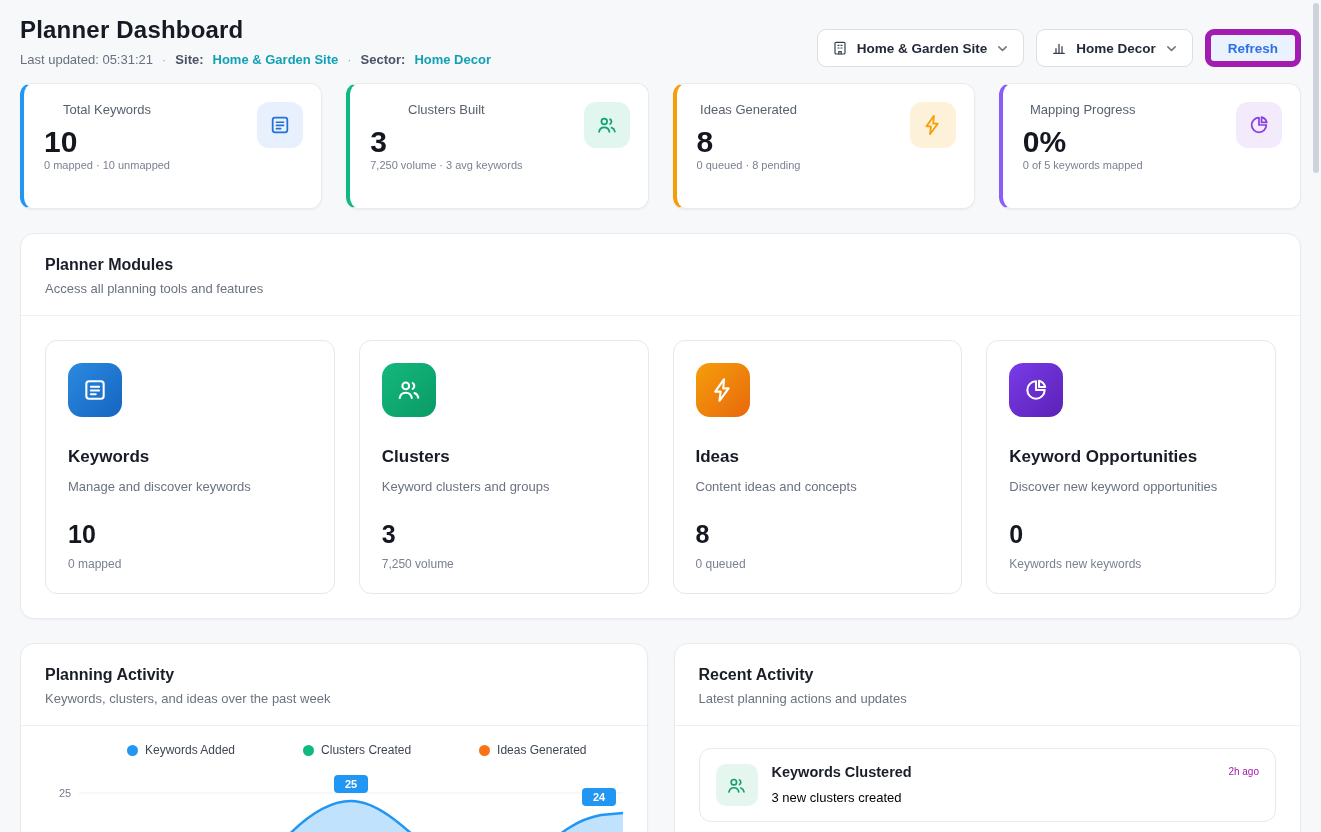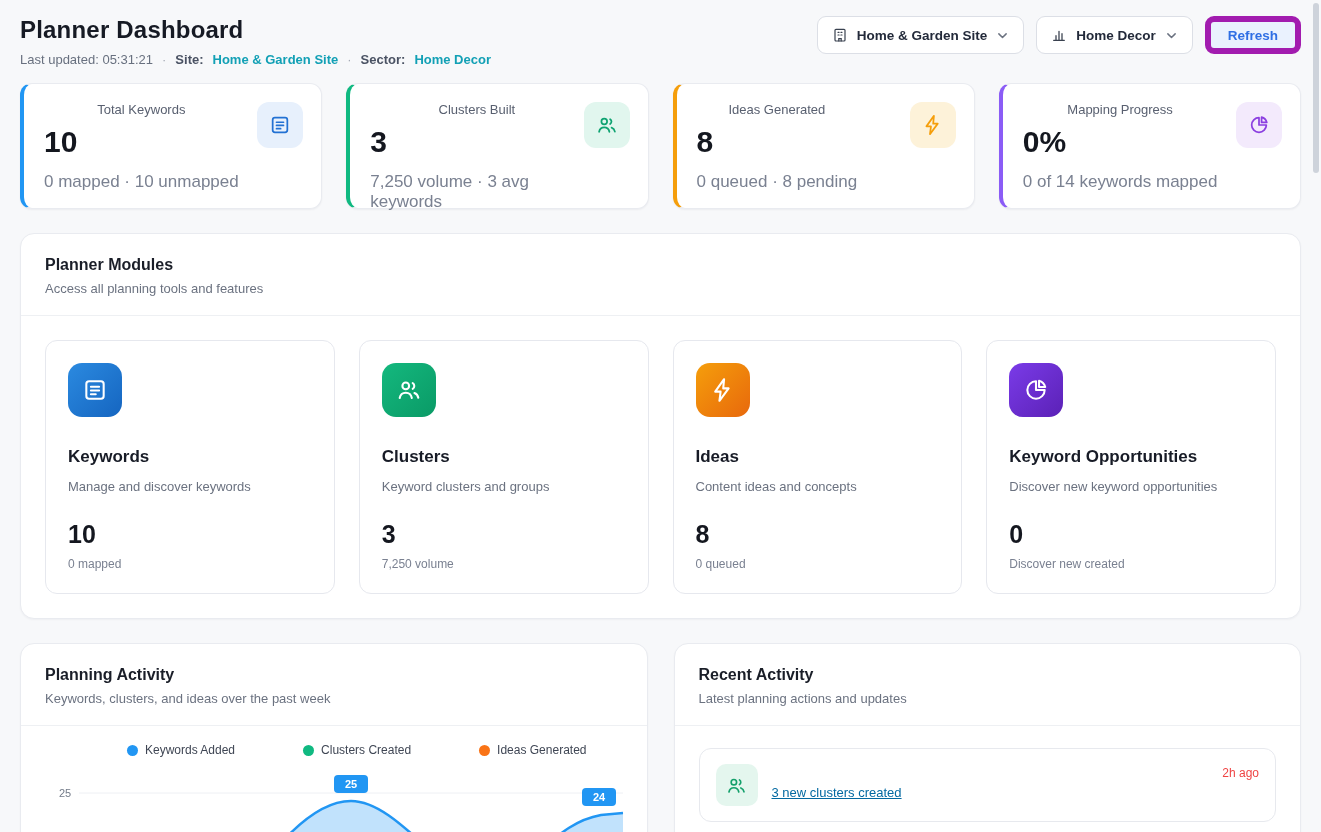--- a/index.html
+++ b/index.html
@@ -2,21 +2,21 @@
 <html><head>
 <meta charset="utf-8">
 <style>
   * { box-sizing: border-box; margin: 0; padding: 0; }
   html, body { overflow: hidden; }
   body { font-family: "Liberation Sans", sans-serif; background: #f7f8fa; }
   .viewport { position: relative; width: 1321px; height: 832px; overflow: hidden; background: #f7f8fa; }
   .page { padding: 16px 20px 0; }
 
   
-  .topbar { display: flex; justify-content: space-between; align-items: flex-start; }
+  .topbar { display: flex; justify-content: space-between; align-items: flex-end; }
   .page-title { font-size: 24px; font-weight: 700; letter-spacing: .2px; color: #161a24; margin-bottom: 8px; }
   .meta { display: flex; align-items: center; gap: 9px; font-size: 13px; color: #68707f; }
   .meta .sep { color: #a5abb6; }
   .meta .mlabel { font-weight: 700; color: #4a5263; }
   .meta .mlink { color: #12a0b5; font-weight: 600; text-decoration: none; cursor: pointer; }
   .topbar-right { display: flex; gap: 12px; align-items: center; }
   .selector { display: inline-flex; align-items: center; gap: 9px; height: 38px; padding: 0 14px;
               background: #fff; border: 1px solid #dcdfe6; border-radius: 9px;
               font-family: "Liberation Sans", sans-serif; font-size: 13.5px; font-weight: 700; color: #232a3a; cursor: pointer; }
   .selector .bicon { width: 16px; height: 16px; color: #39414f; }
@@ -29,21 +29,21 @@
   .stats-row { margin-top: 16px; display: grid; grid-template-columns: repeat(4, 1fr); gap: 24px; }
   .stat-card { position: relative; background: #fff; border: 1px solid #e9ebf0; border-left-width: 4px;
                border-radius: 12px; padding: 18px 18px 16px 20px; height: 126px;
                display: flex; justify-content: space-between; box-shadow: 0 1px 2px rgba(16,24,40,.05); }
   .accent-blue   { border-left-color: #2196f3; }
   .accent-green  { border-left-color: #10b981; }
   .accent-amber  { border-left-color: #f59e0b; }
   .accent-purple { border-left-color: #8b5cf6; }
   .stat-label { font-size: 13px; color: #596070; text-align: center; }
   .stat-value { font-size: 30px; font-weight: 700; color: #14171f; margin-top: 8px; }
-  .stat-sub   { font-size: 17px; color: #7a8191; margin-top: 13px; }
+  .stat-sub   { font-size: 11px; color: #7a8191; }
   .stat-icon { width: 46px; height: 46px; border-radius: 12px; display: flex; align-items: center; justify-content: center; flex: none; }
   .stat-icon svg { width: 22px; height: 22px; }
   .tint-blue   { background: #e7f0fc; color: #2271d3; }
   .tint-green  { background: #e1f6ee; color: #0ea371; }
   .tint-amber  { background: #fdf2d9; color: #f59e0b; }
   .tint-purple { background: #f3eafc; color: #8b3fe0; }
 
   
   .panel { margin-top: 24px; background: #fff; border: 1px solid #e9ebf0; border-radius: 14px;
            box-shadow: 0 1px 2px rgba(16,24,40,.04); overflow: hidden; }
@@ -81,22 +81,22 @@
 
   
   .activity-list { padding: 22px 24px; }
   .activity-item { display: flex; gap: 14px; border: 1px solid #e7e9ee; border-radius: 12px;
                    padding: 15px 16px; align-items: flex-start; background: #fff; }
   .activity-icon { width: 42px; height: 42px; border-radius: 10px; background: #e4f6ee; color: #14a06b;
                    display: flex; align-items: center; justify-content: center; flex: none; }
   .activity-icon svg { width: 21px; height: 21px; }
   .activity-body { flex: 1; }
   .activity-title { font-size: 14.5px; font-weight: 700; color: #191d27; }
-  .activity-desc { font-size: 13px; color: #0369a1; margin-top: 21px; text-decoration: underline; }
-  .activity-time { font-size: 12px; color: #ef4444; padding-top: 2px; }
+  .activity-desc { font-size: 13px; color: #000000; margin-top: 10px; }
+  .activity-time { font-size: 10px; color: #a21caf; padding-top: 2px; }
 
   
   .scrollbar { position: absolute; right: 0; top: 0; width: 10px; height: 832px; }
   .scroll-thumb { position: absolute; right: 2px; top: 3px; width: 6px; height: 170px; border-radius: 3px; background: #ced3db; }
 </style>
 </head>
 <body>
 
 <div class="viewport">
   <div class="page">
@@ -188,21 +188,21 @@
           <svg viewBox="0 0 24 24" fill="none" stroke="currentColor" stroke-width="1.9" stroke-linejoin="round">
               <path d="M13 2L4.8 13.5h5L8.7 22l8.5-11.5h-5L13 2z"></path>
             </svg>
         </div>
       </div>
 
       <div class="stat-card accent-purple">
         <div>
           <div class="stat-label">Mapping Progress</div>
           <div class="stat-value">0%</div>
-          <div class="stat-sub">0 of 14 keywords mapped</div>
+          <div class="stat-sub">0 of 5 keywords mapped</div>
         </div>
         <div class="stat-icon tint-purple">
           <svg viewBox="0 0 24 24" fill="none" stroke="currentColor" stroke-width="1.9" stroke-linejoin="round">
               <path d="M12 4a8 8 0 1 0 8 8h-8z"></path>
               <path d="M14.8 3.5a8 8 0 0 1 5.7 5.7h-5.7z"></path>
             </svg>
         </div>
       </div>
 
     </div>
@@ -257,21 +257,21 @@
         <div class="module-card">
           <div class="module-icon grad-purple">
             <svg viewBox="0 0 24 24" fill="none" stroke="currentColor" stroke-width="1.9" stroke-linejoin="round">
                 <path d="M12 4a8 8 0 1 0 8 8h-8z"></path>
                 <path d="M14.8 3.5a8 8 0 0 1 5.7 5.7h-5.7z"></path>
               </svg>
           </div>
           <div class="module-title">Keyword Opportunities</div>
           <div class="module-desc">Discover new keyword opportunities</div>
           <div class="module-value">0</div>
-          <div class="module-sub">Discover new created</div>
+          <div class="module-sub">Keywords new keywords</div>
         </div>
 
       </div>
     </section>
 
     <div class="bottom-grid">
 
       <section class="panel">
         <div class="panel-head">
           <div class="panel-title">Planning Activity</div>
@@ -316,20 +316,21 @@
           <div class="activity-item">
             <div class="activity-icon">
               <svg viewBox="0 0 24 24" fill="none" stroke="currentColor" stroke-width="1.9" stroke-linecap="round" stroke-linejoin="round">
                   <circle cx="9" cy="8.2" r="3.1"></circle>
                   <path d="M3.4 19.4c.6-3.1 2.9-4.8 5.6-4.8s5 1.7 5.6 4.8"></path>
                   <path d="M15.4 5.6a3.1 3.1 0 0 1 0 5.3"></path>
                   <path d="M17 14.8c1.9.7 3.2 2.2 3.6 4.4"></path>
                 </svg>
             </div>
             <div class="activity-body">
+              <div class="activity-title">Keywords Clustered</div>
               <div class="activity-desc">3 new clusters created</div>
             </div>
             <div class="activity-time">2h ago</div>
           </div>
         </div>
       </section>
 
     </div>
   </div>
 

